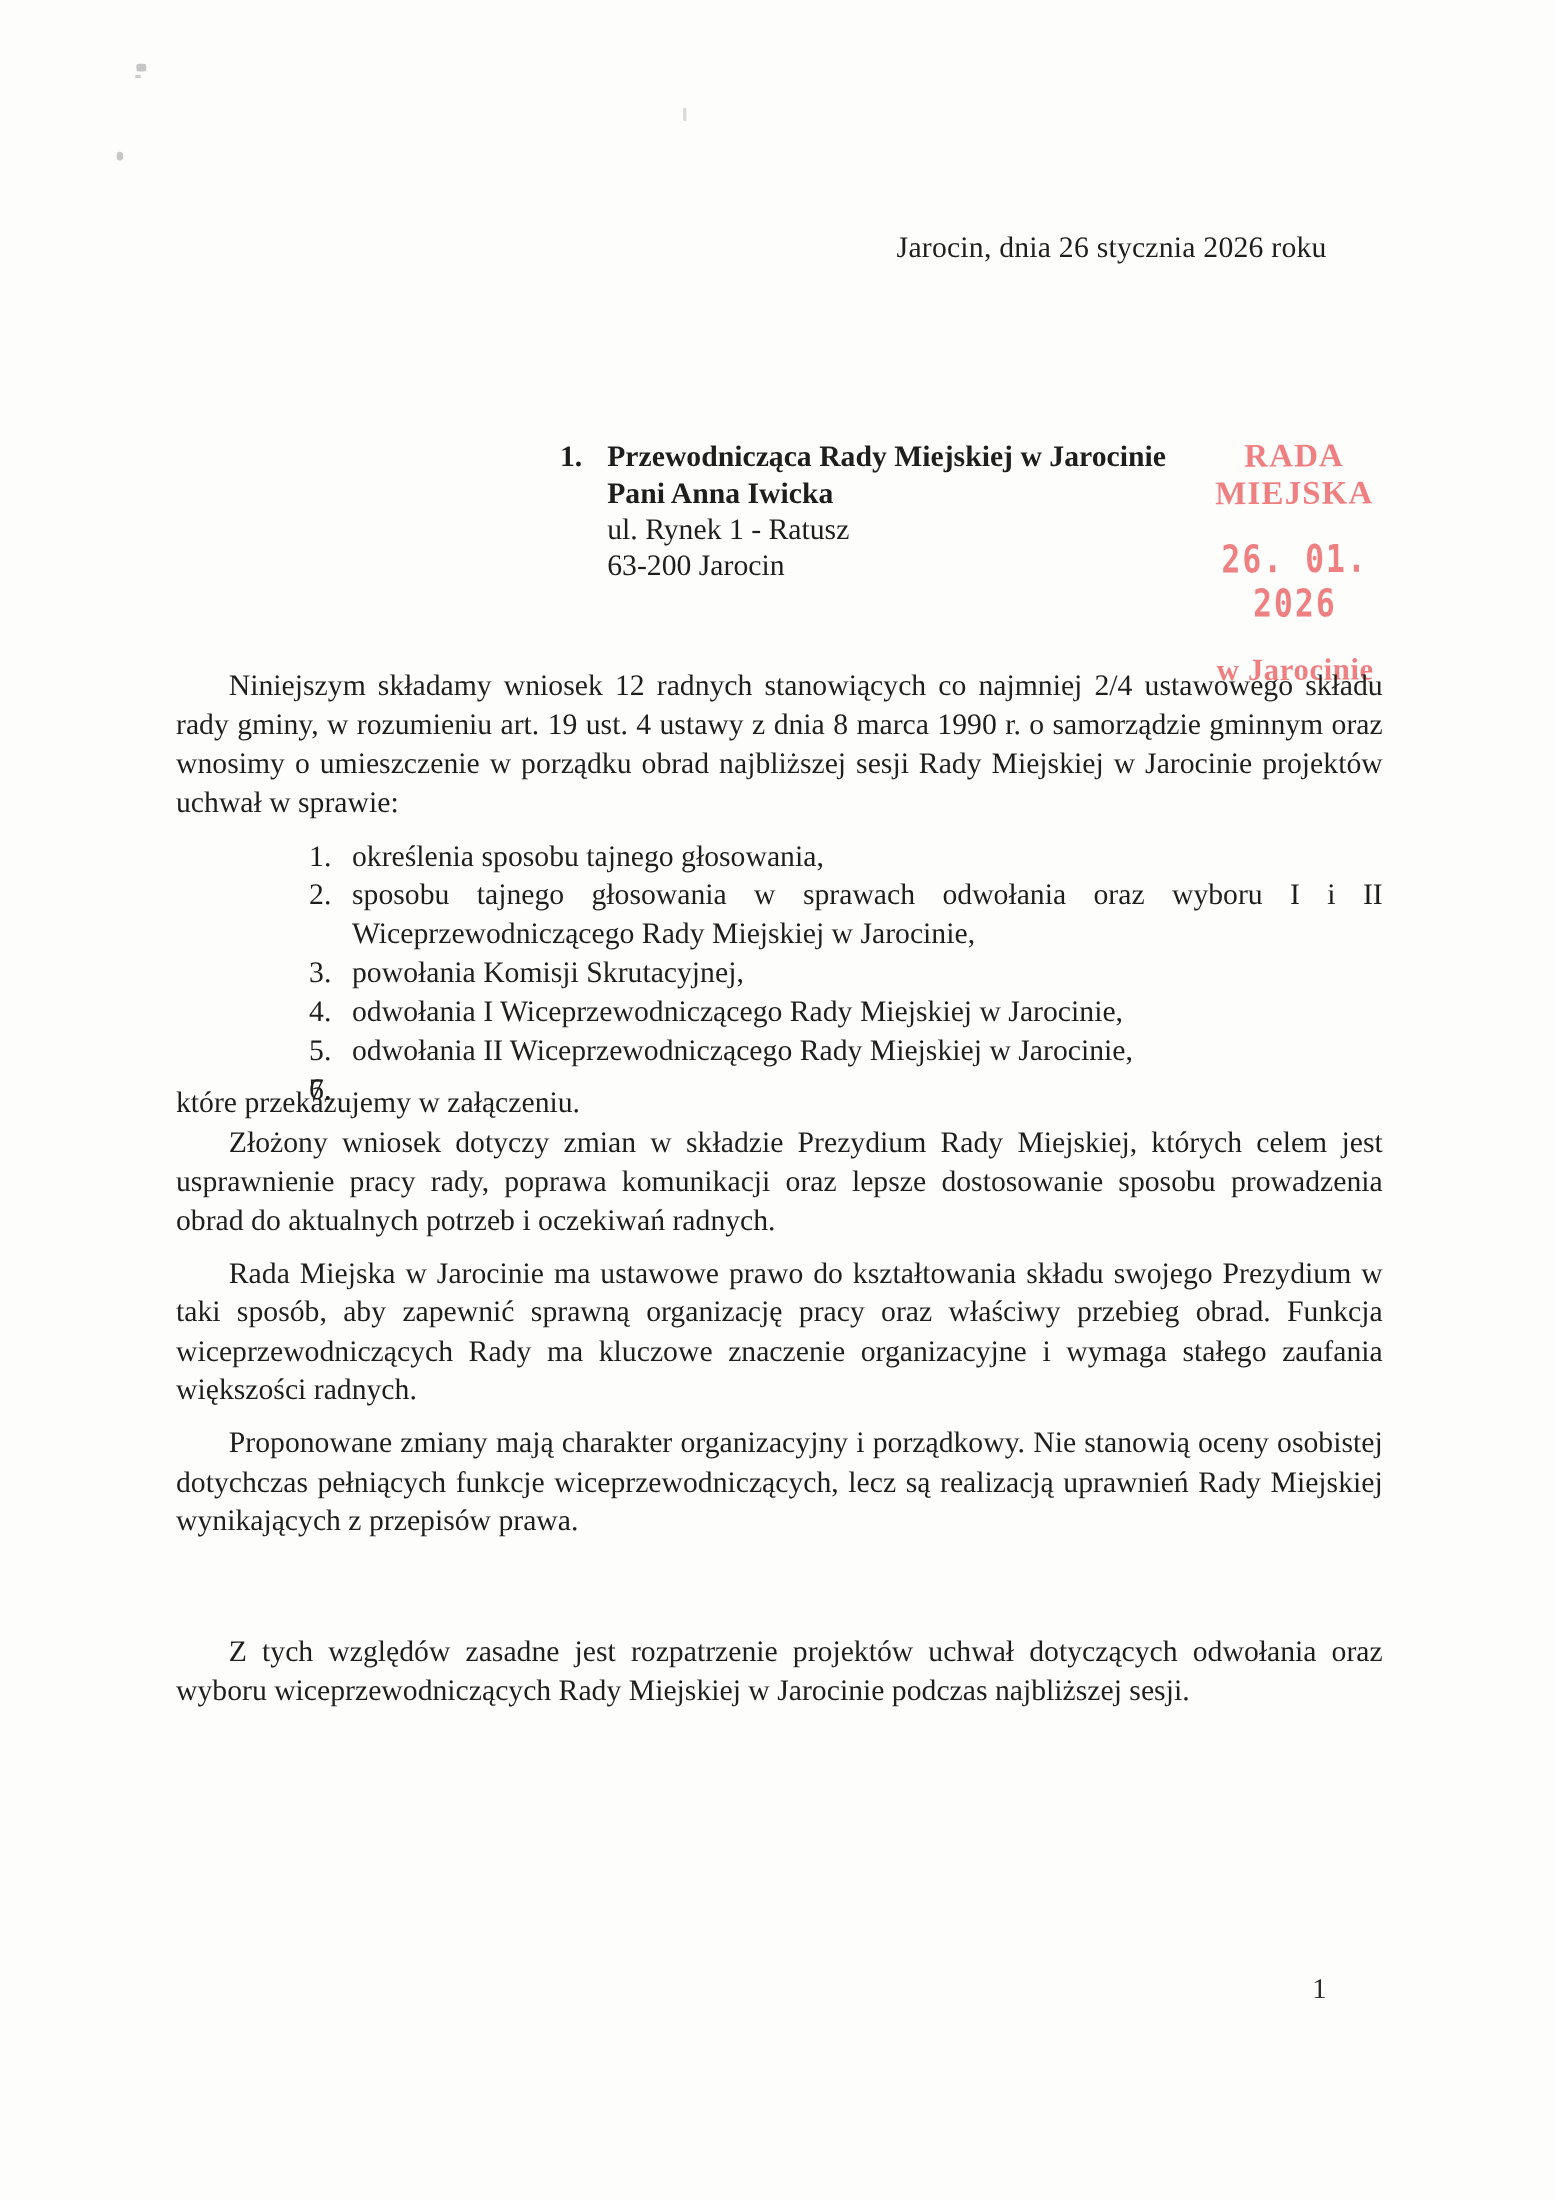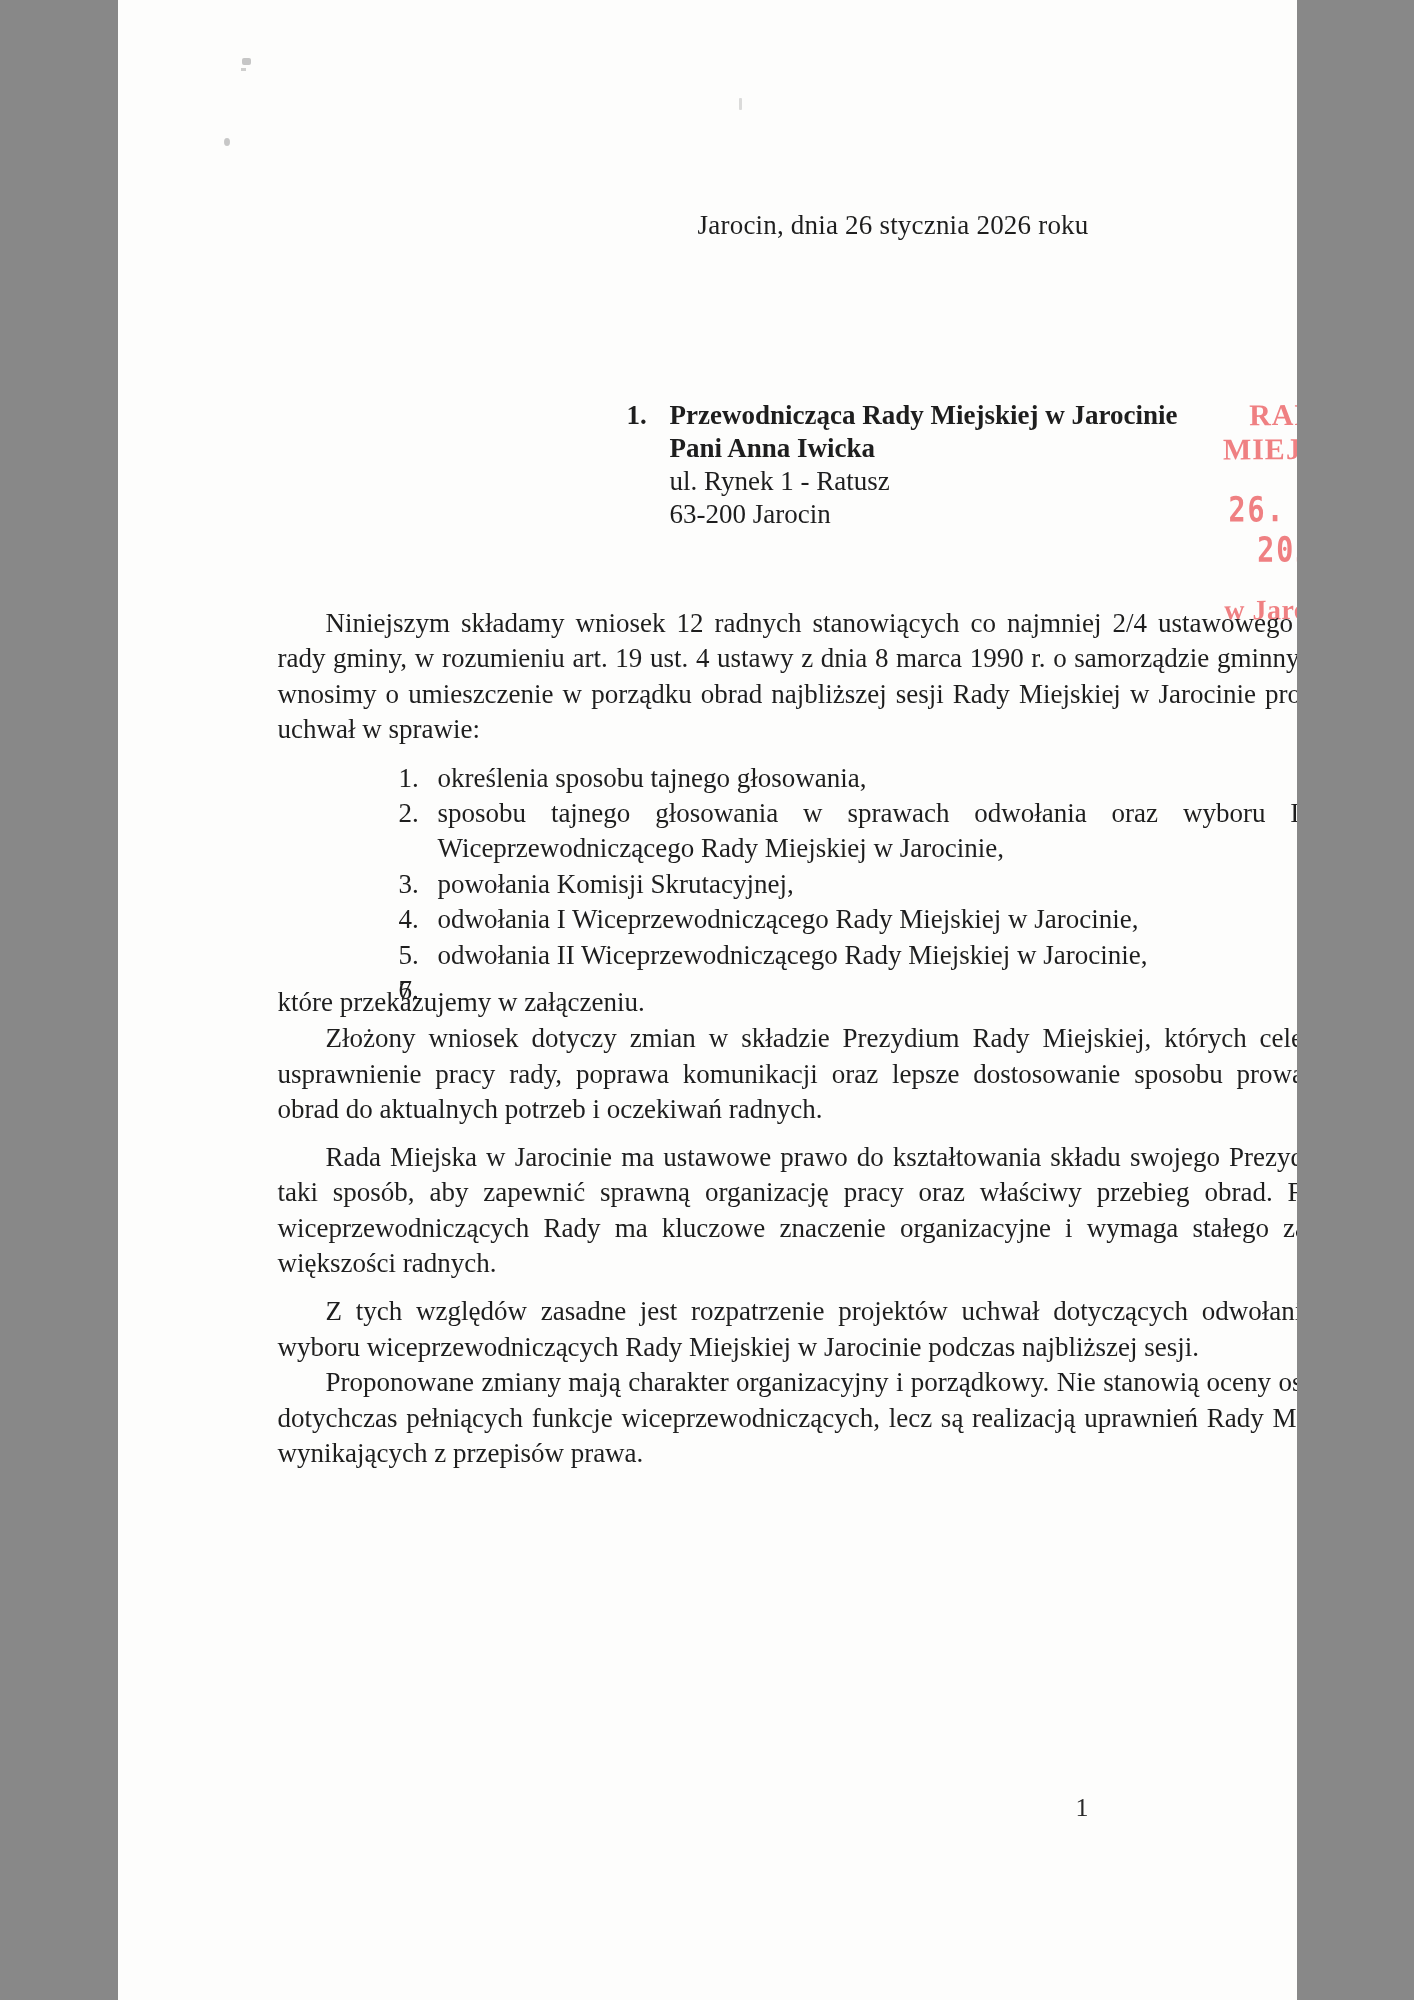--- a/index.html
+++ b/index.html
@@ -1,19 +1,19 @@
 <!DOCTYPE html>
 <html><head>
 <meta charset="utf-8">
 <style>
   * { margin: 0; padding: 0; box-sizing: border-box; }
   html, body { background: #888; }
   .page {
     position: relative;
-    width: 1179px;
+    width: 1414px;
     height: 2000px;
     margin: 0 auto;
     background: #fdfdfc;
     overflow: hidden;
     font-family: "Liberation Serif", "DejaVu Serif", serif;
     color: #1e1e1e;
   }
   
   .speck { position: absolute; background: #9a9a9a; border-radius: 50%; opacity: .55; }
   .speck-a { left: 124px; top: 58px; width: 9px; height: 7px; border-radius: 2px;
@@ -136,19 +136,19 @@
         <span class="li-num">6.</span>
       </li>
       <li>
         <span class="li-num">7.</span>
       </li>
     </ol>
 
     <p class="after-list">które przekazujemy w załączeniu.</p>
     <p class="para p3">Złożony wniosek dotyczy zmian w składzie Prezydium Rady Miejskiej, których celem jest usprawnienie pracy rady, poprawa komunikacji oraz lepsze dostosowanie sposobu prowadzenia obrad do aktualnych potrzeb i oczekiwań radnych.</p>
     <p class="para p2">Rada Miejska w Jarocinie ma ustawowe prawo do kształtowania składu swojego Prezydium w taki sposób, aby zapewnić sprawną organizację pracy oraz właściwy przebieg obrad. Funkcja wiceprzewodniczących Rady ma kluczowe znaczenie organizacyjne i wymaga stałego zaufania większości radnych.</p>
+    <p class="para p4">Proponowane zmiany mają charakter organizacyjny i porządkowy. Nie stanowią oceny osobistej dotychczas pełniących funkcje wiceprzewodniczących, lecz są realizacją uprawnień Rady Miejskiej wynikających z przepisów prawa.</p>
     <p class="para">Z tych względów zasadne jest rozpatrzenie projektów uchwał dotyczących odwołania oraz wyboru wiceprzewodniczących Rady Miejskiej w Jarocinie podczas najbliższej sesji.</p>
-    <p class="para p4">Proponowane zmiany mają charakter organizacyjny i porządkowy. Nie stanowią oceny osobistej dotychczas pełniących funkcje wiceprzewodniczących, lecz są realizacją uprawnień Rady Miejskiej wynikających z przepisów prawa.</p>
   </div>
 
   <div class="page-number">1</div>
 
 </div>
 
 </body></html>

